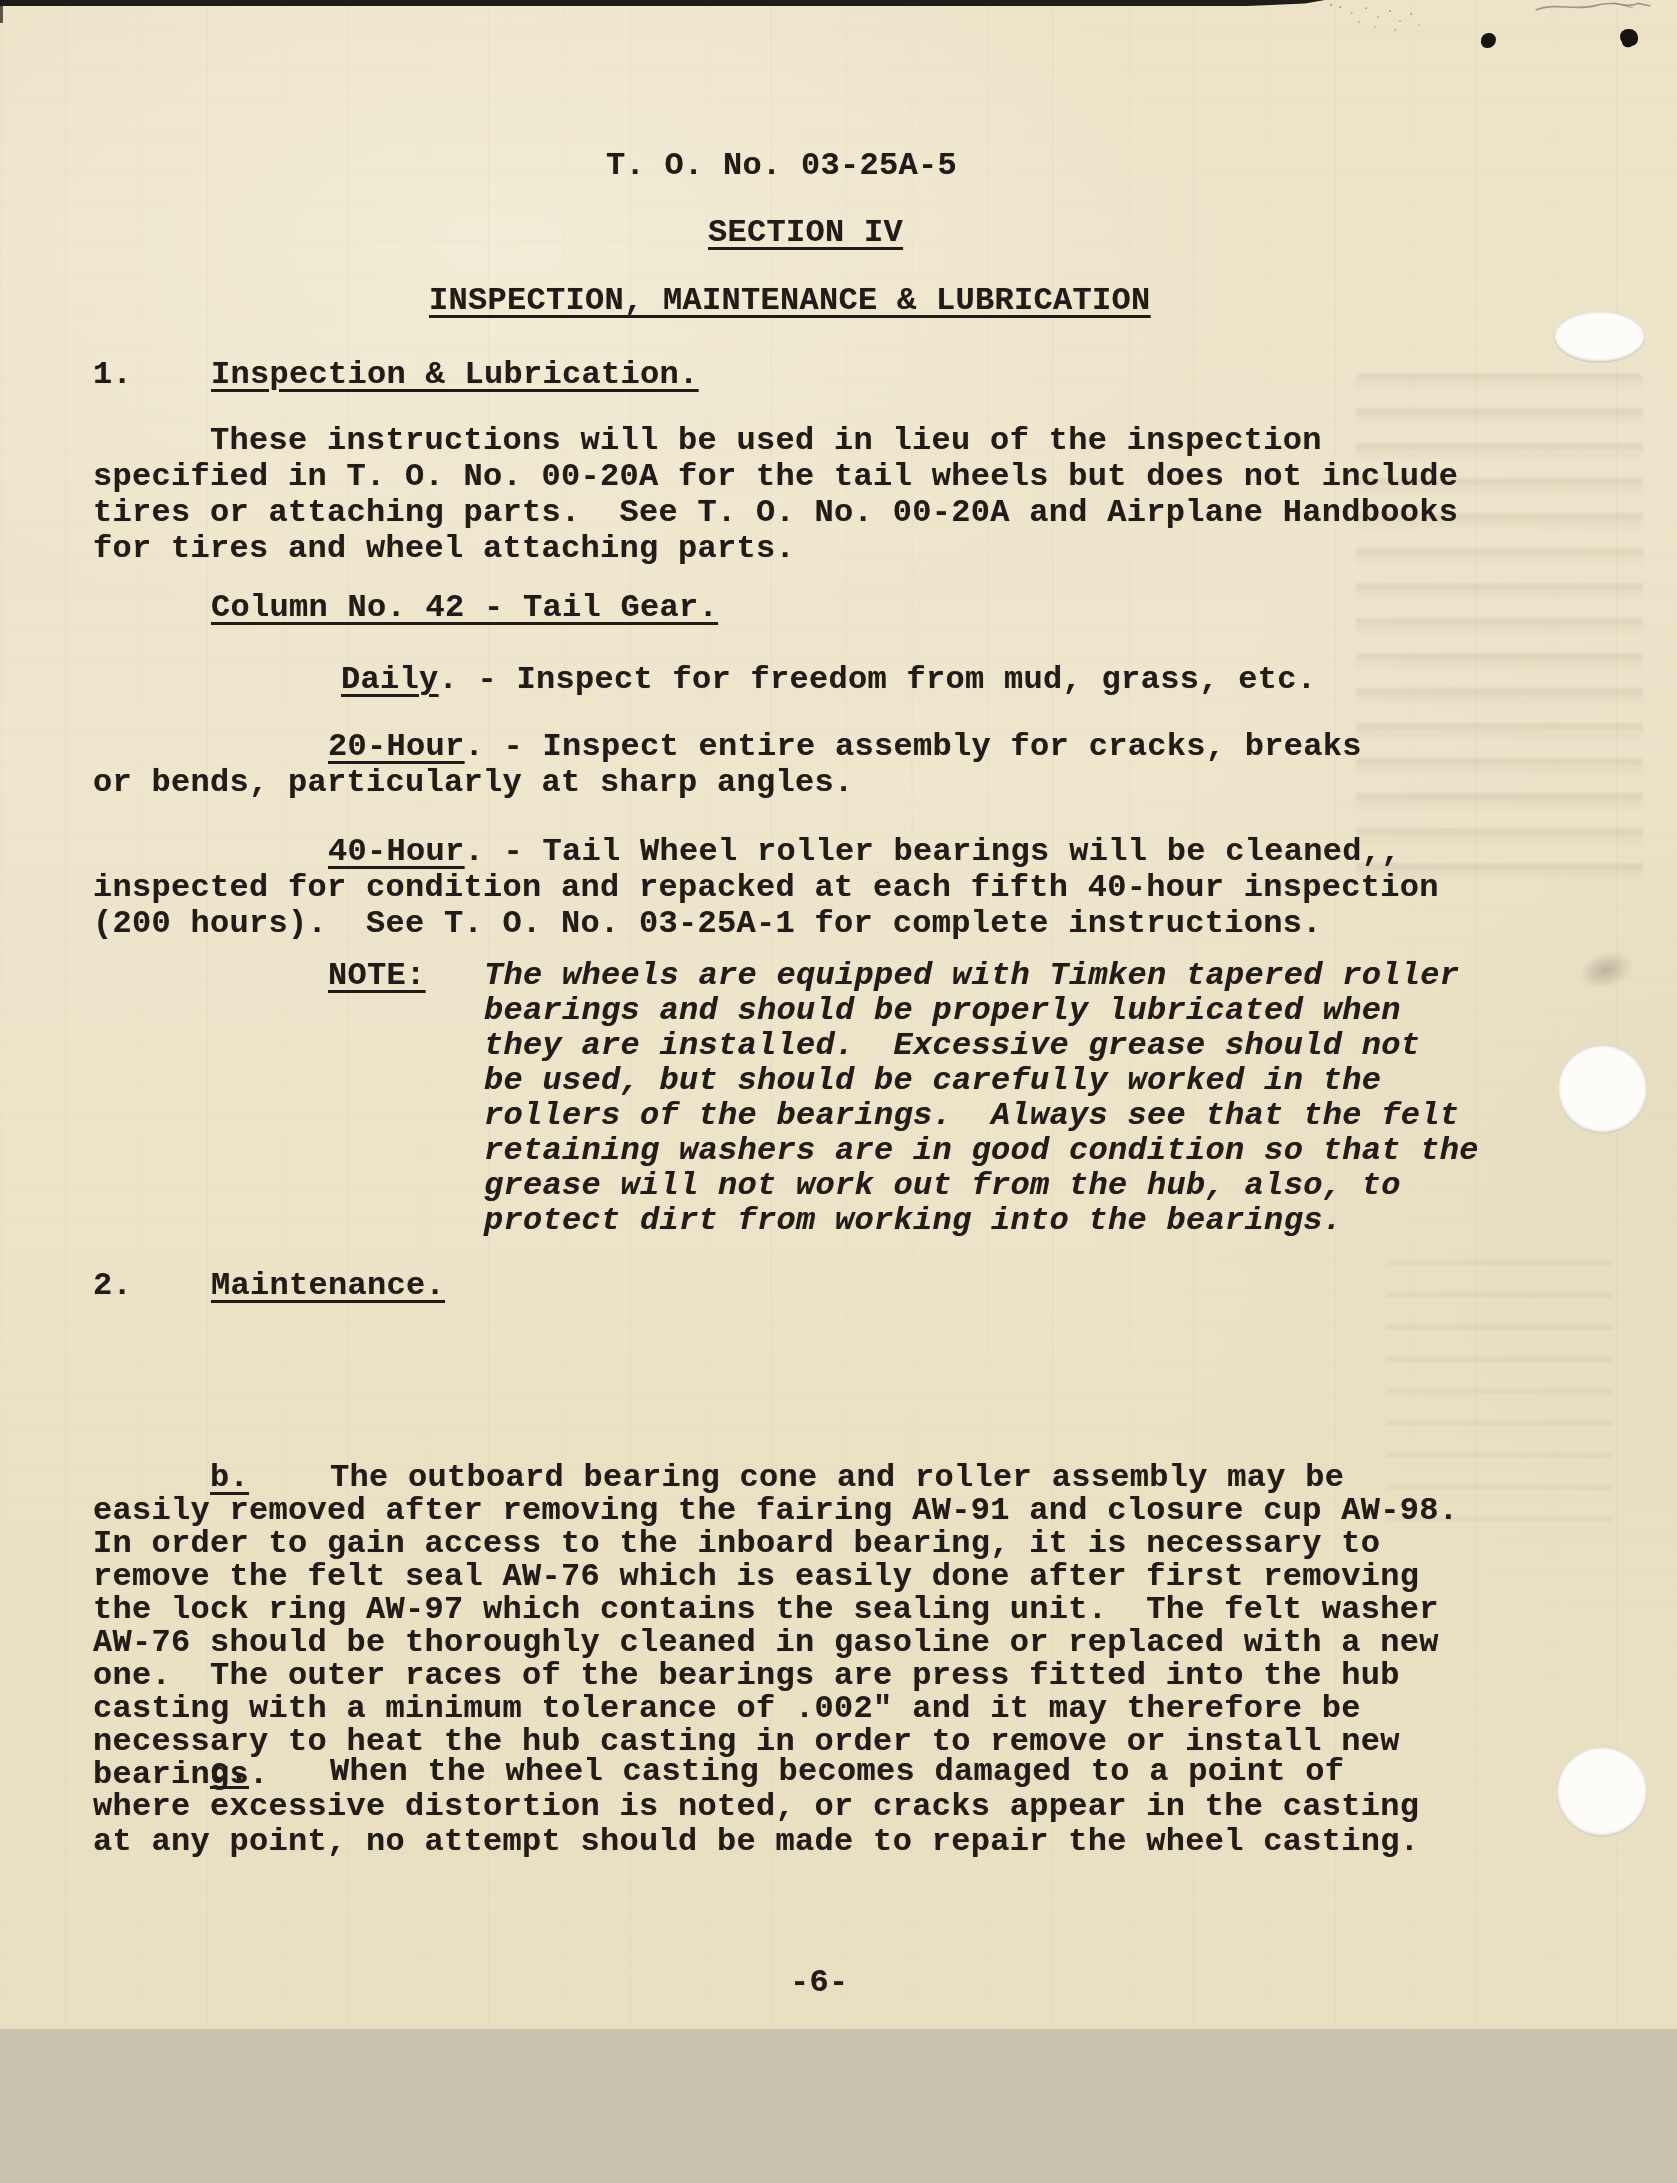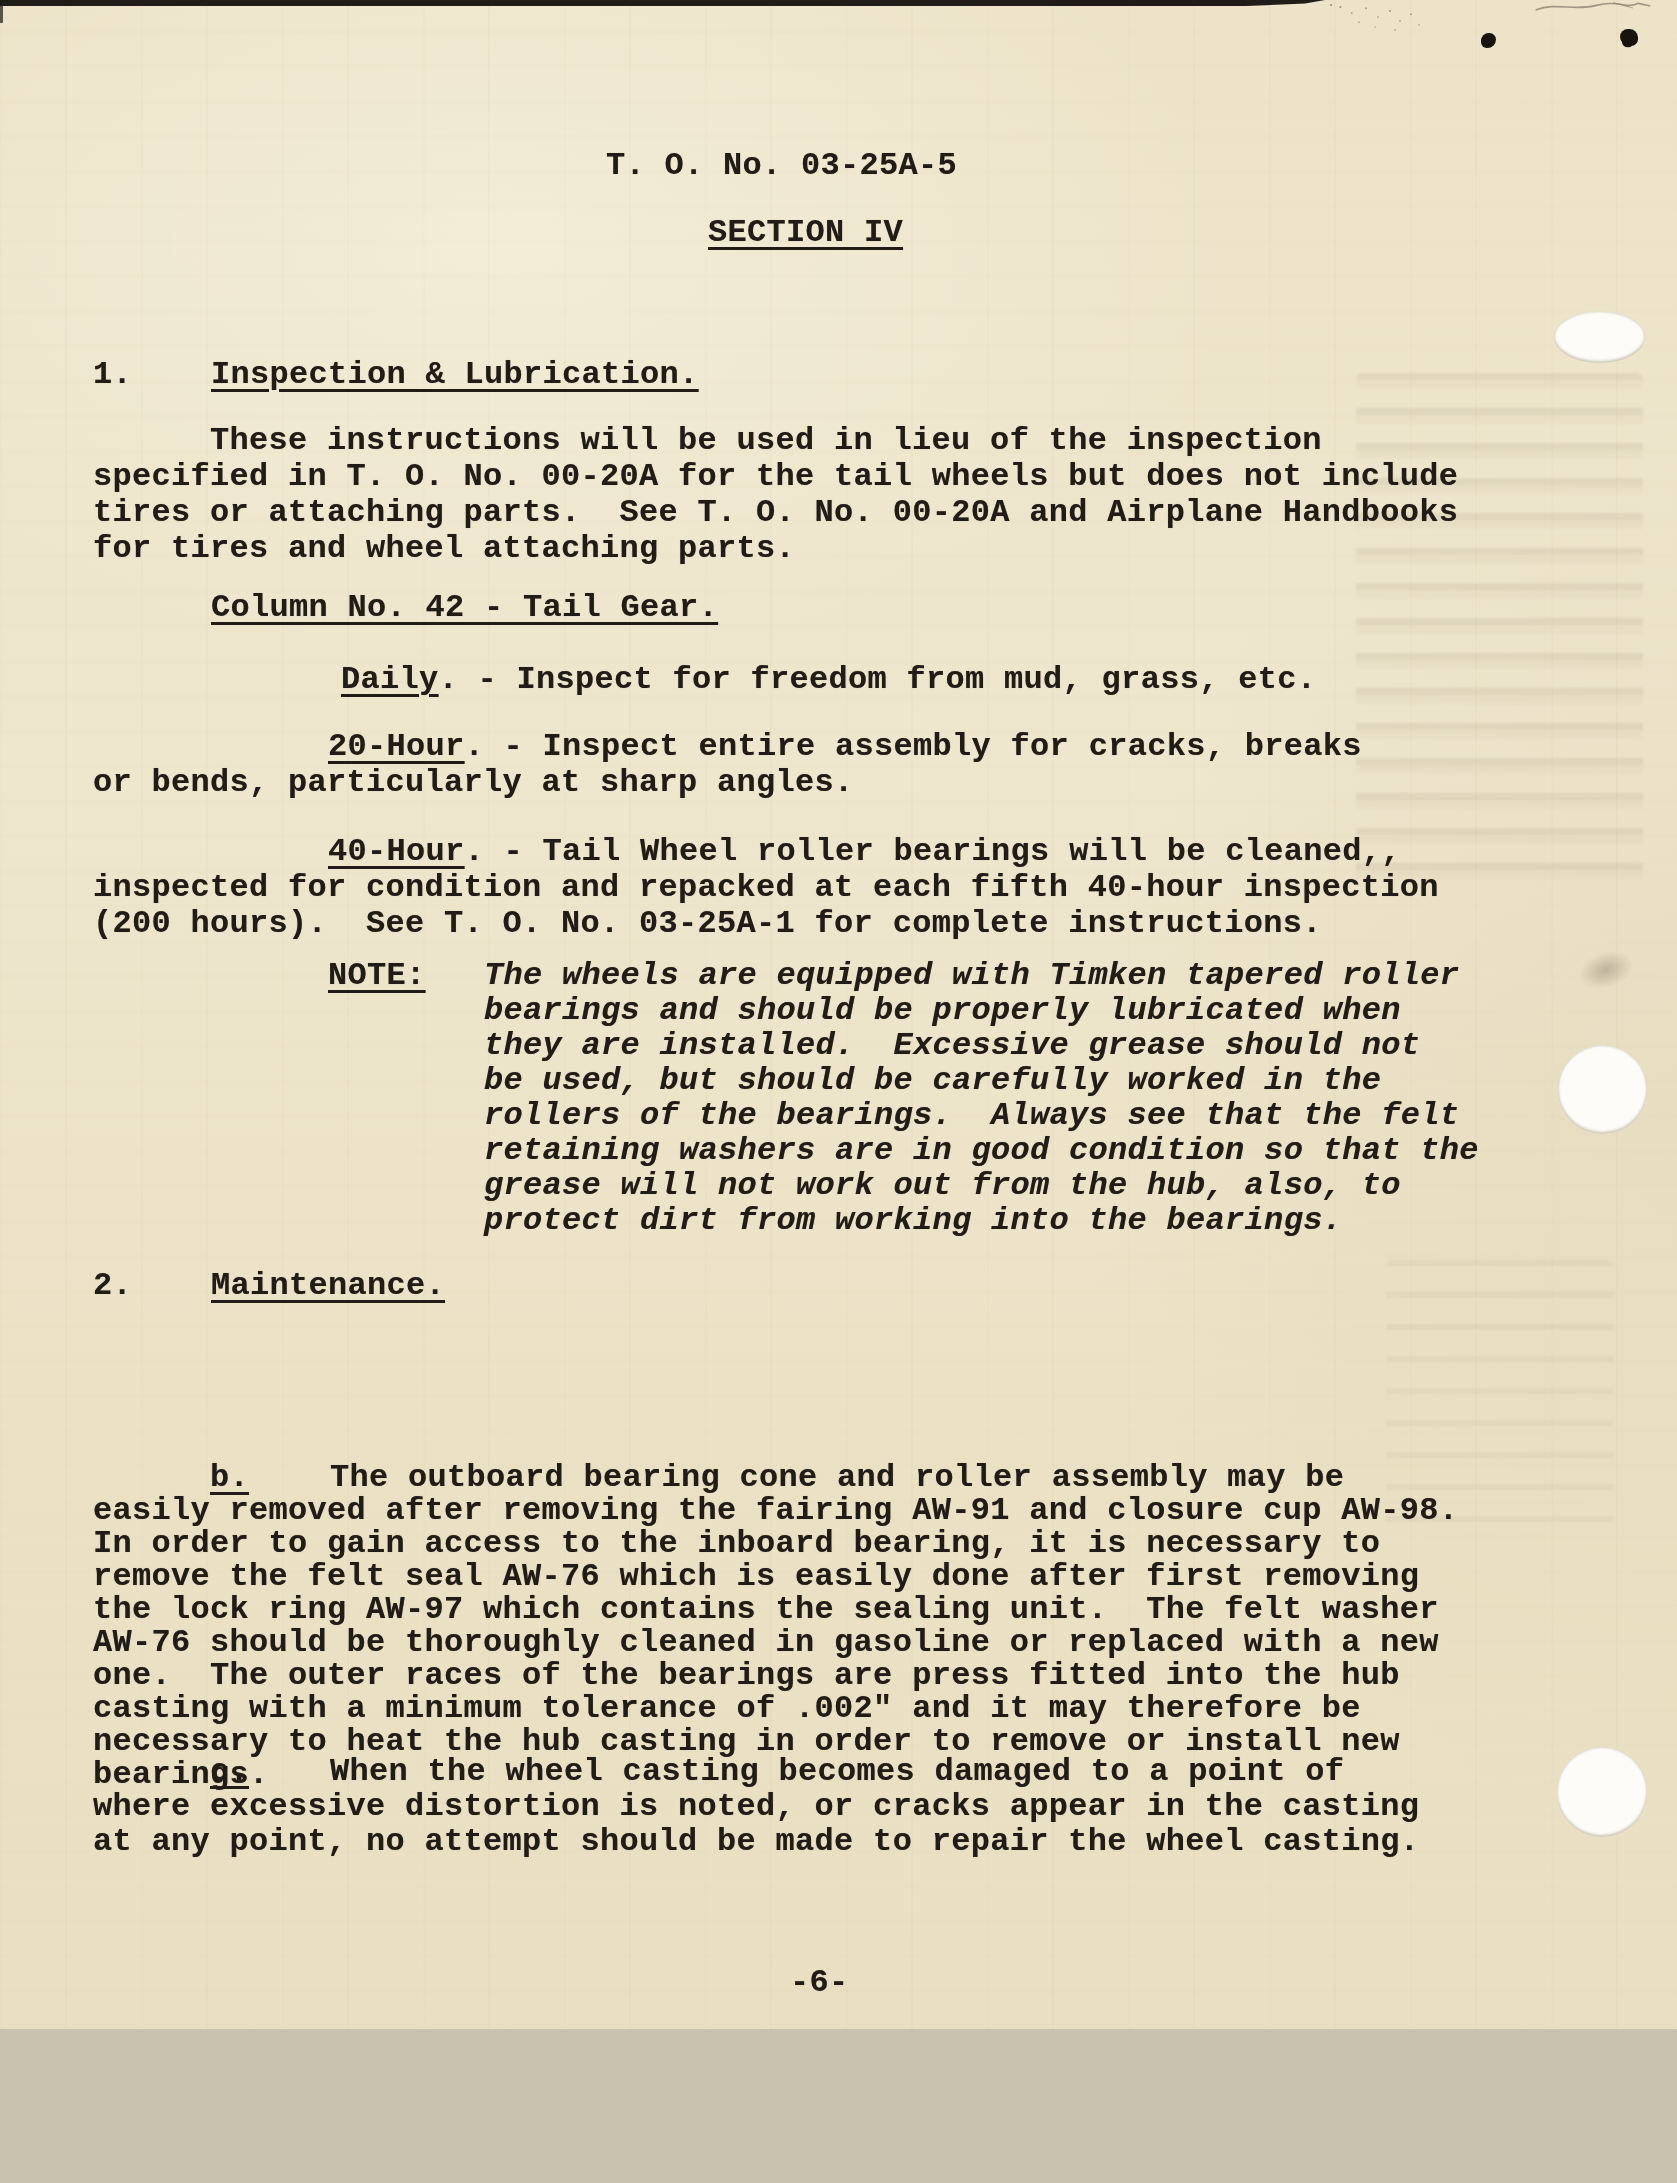--- a/index.html
+++ b/index.html
@@ -100,20 +100,21 @@
   <div class="smudge"></div>
   <div class="ghost ghost-a"></div>
   <div class="ghost ghost-b"></div>
 
   <div class="hole hole-1"></div>
   <div class="hole hole-2"></div>
   <div class="hole hole-3"></div>
 
   <div class="t" style="left:606px; top:148px;">T. O. No. 03-25A-5</div>
   <div class="t u" style="left:708px; top:215px;">SECTION IV</div>
+  <div class="t u" style="left:429px; top:283px;">INSPECTION, MAINTENANCE &amp; LUBRICATION</div>
 
   <div class="t" style="left:93px; top:357px;">1.</div>
   <div class="t u" style="left:211px; top:357px;">Inspection &amp; Lubrication.</div>
   <div class="t ind" style="left:93px; top:423px;">These instructions will be used in lieu of the inspection
 specified in T. O. No. 00-20A for the tail wheels but does not include
 tires or attaching parts.  See T. O. No. 00-20A and Airplane Handbooks
 for tires and wheel attaching parts.</div>
 
   <div class="t u" style="left:211px; top:590px;">Column No. 42 - Tail Gear.</div>
 

